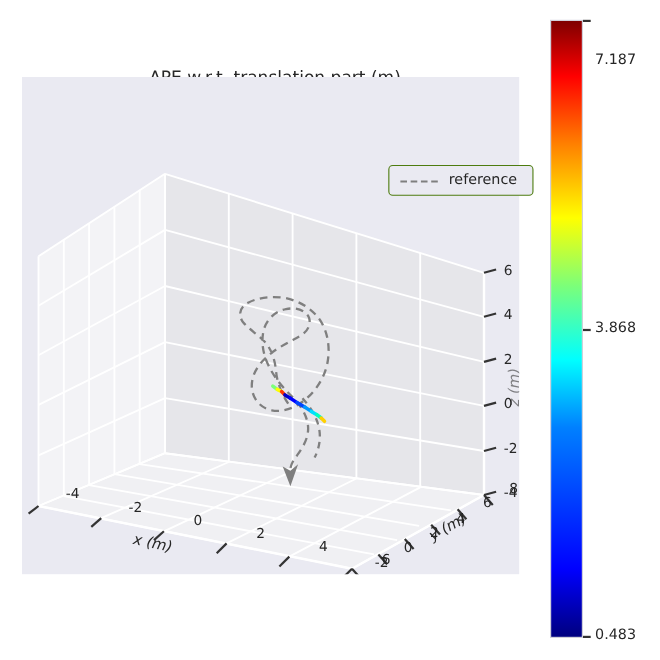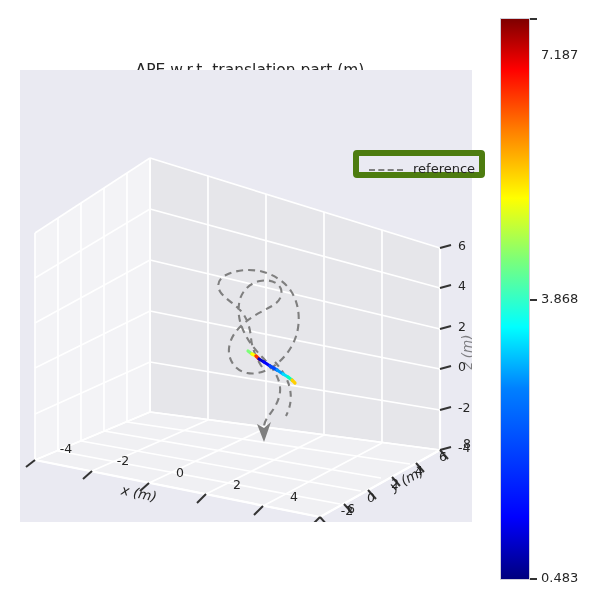--- a/index.html
+++ b/index.html
@@ -52,21 +52,21 @@
   }
 
   
   #legend {
     position: absolute;
     left: 333px;
     top: 80px;
     width: 132px;
     height: 28px;
     background: #eaeaf2;
-    border: 6px solid #4d7c0f;
+    border: 1px solid #4d7c0f;
     border-radius: 4px;
     box-sizing: border-box;
   }
   #legend-dash {
     position: absolute;
     left: 10px;
     top: 13px;
     width: 34px;
     height: 0;
     border-top: 2px dashed #7f7f7f;

